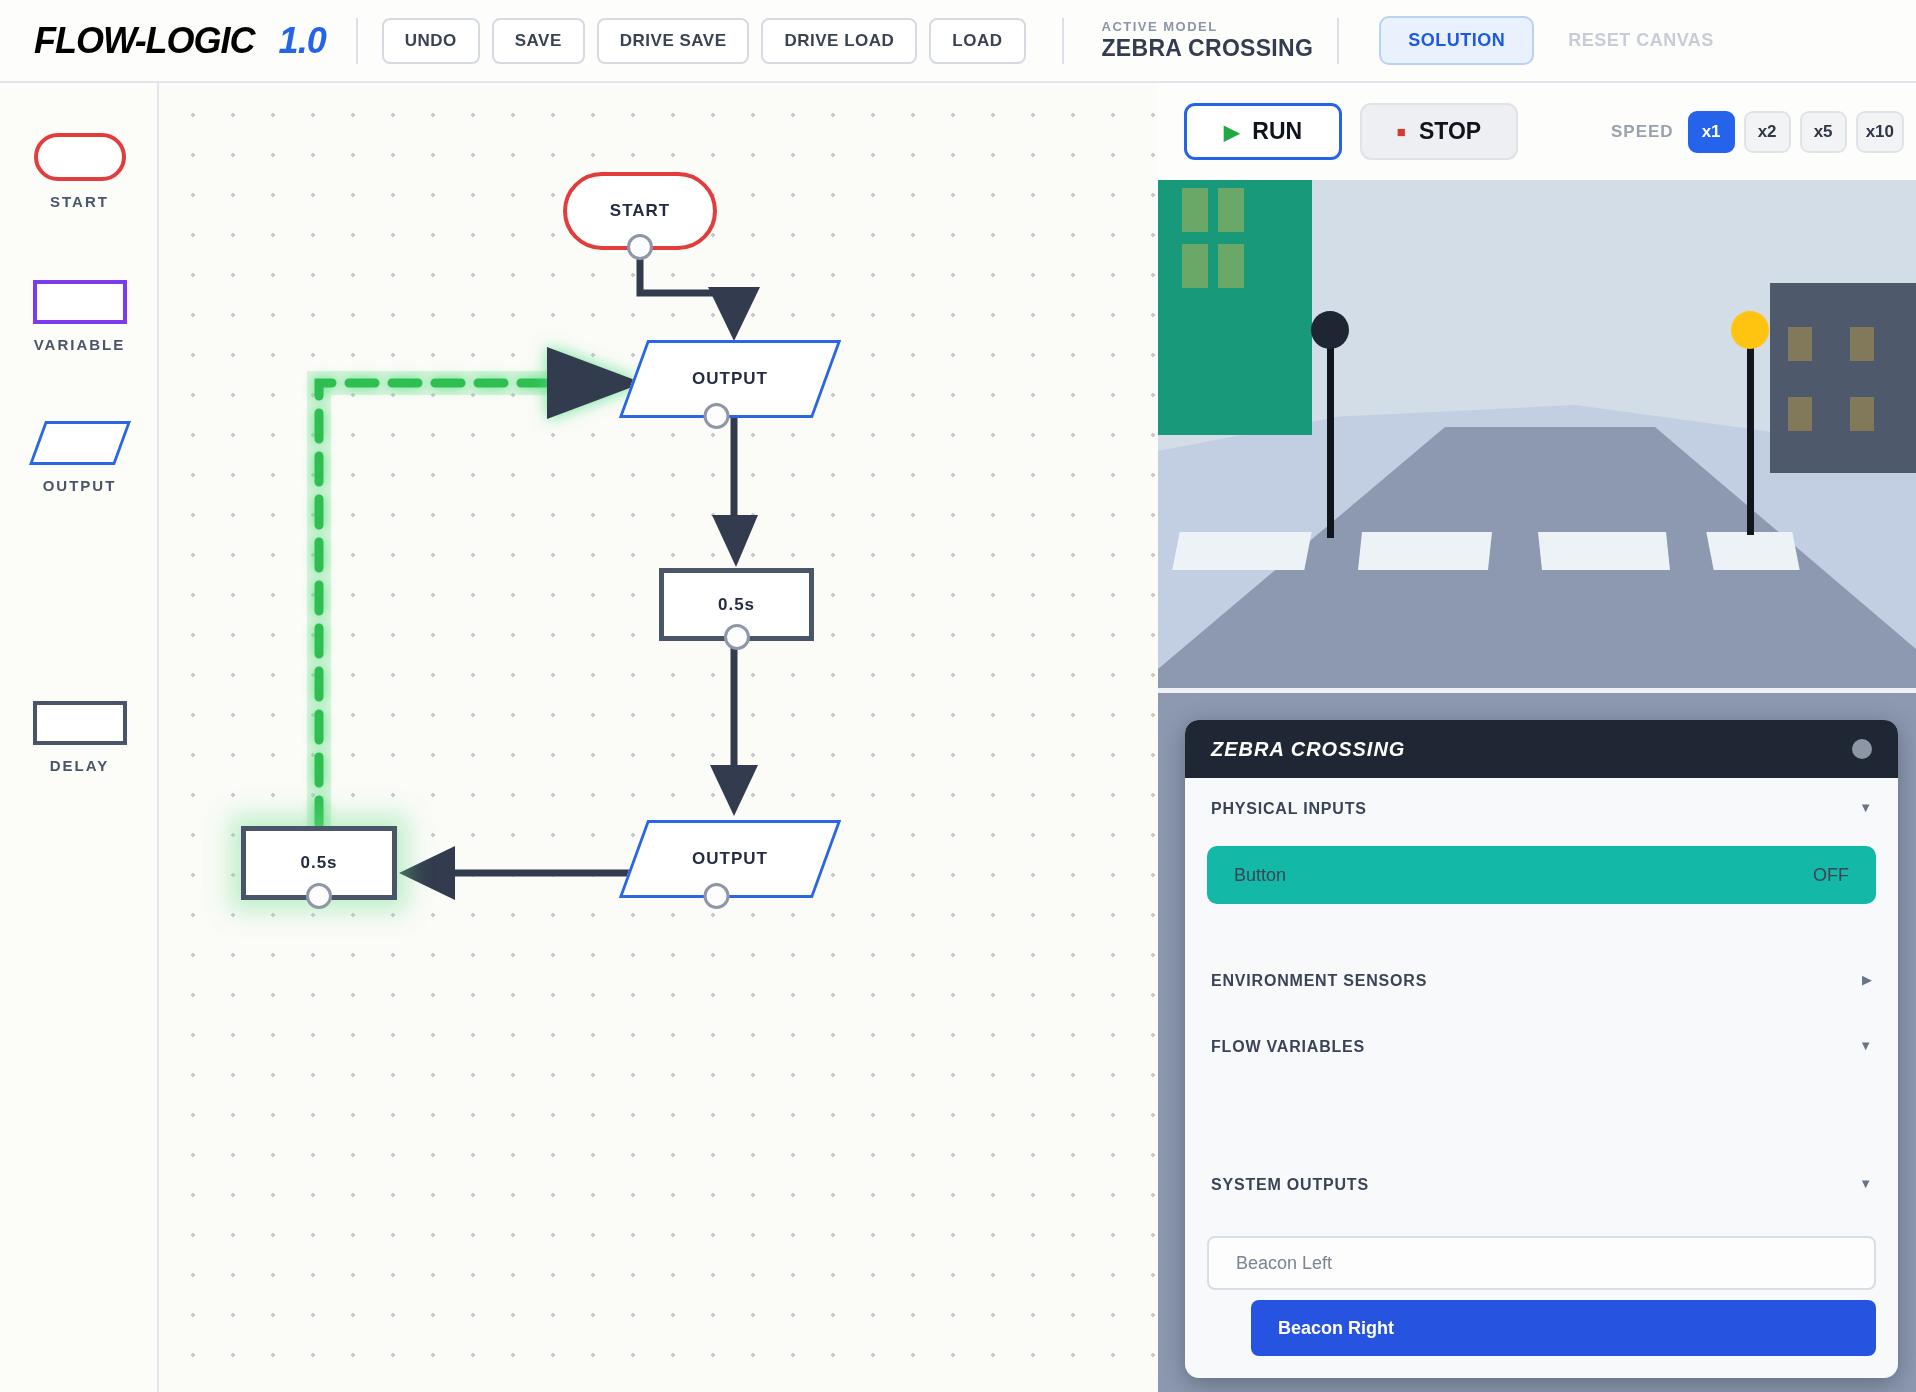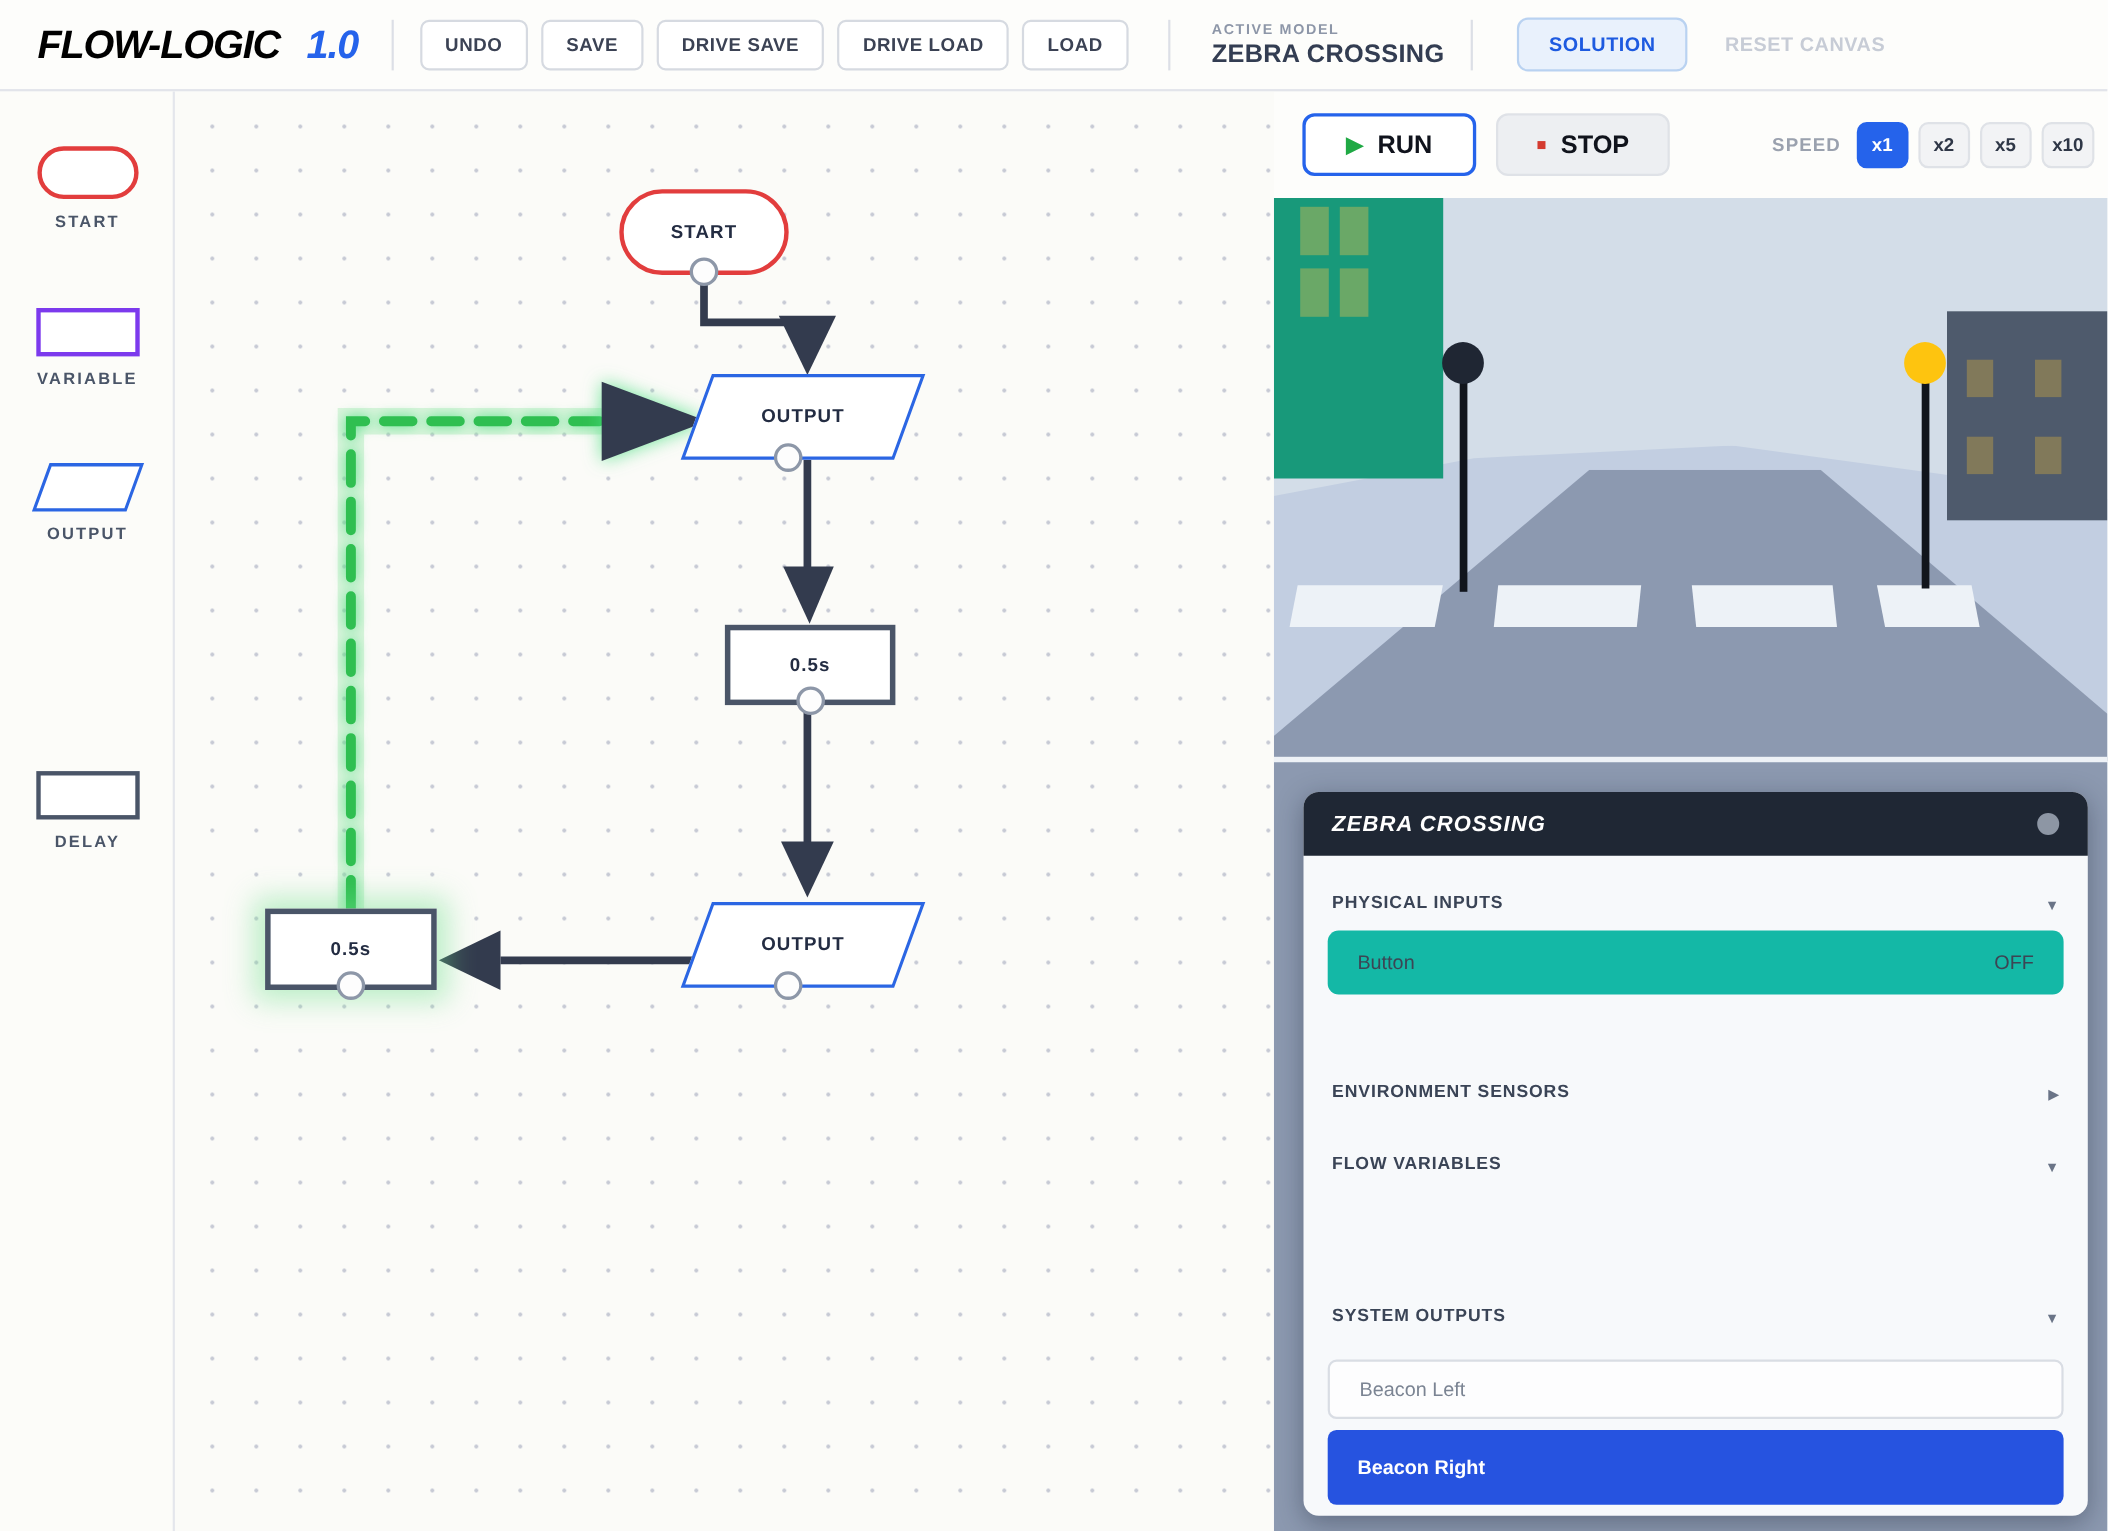--- a/index.html
+++ b/index.html
@@ -123,35 +123,35 @@
   .sim-card { position:absolute; left:27px; top:540px; width:713px; height:658px;
               background:#f7f9fb; border-radius:14px; z-index:20;
               box-shadow:0 6px 24px rgba(20,28,45,.35); }
   .card-header { position:absolute; left:0; top:0; width:713px; height:58px;
               background:#1f2734; border-radius:14px 14px 0 0; display:flex;
               align-items:center; padding:0 26px; }
   .card-title { color:#fff; font-style:italic; font-weight:bold; font-size:20px;
               letter-spacing:1px; }
   .status-dot { margin-left:auto; width:20px; height:20px; border-radius:50%; background:#8d96a4; }
   .sec { position:absolute; left:26px; right:26px; height:30px; display:flex;
-         align-items:flex-end; cursor:pointer; }
+         align-items:flex-start; cursor:pointer; }
   .sec .sec-label { font-size:16px; font-weight:bold; color:#3a4456; letter-spacing:.8px; }
   .sec .sec-arrow { margin-left:auto; font-size:13px; color:#6a7487; }
   .sec1 { top:80px; } .sec2 { top:252px; } .sec3 { top:318px; } .sec4 { top:456px; }
   .input-row { position:absolute; left:22px; right:22px; top:126px; height:58px;
                background:#14b8a6; border-radius:10px; display:flex; align-items:center;
                padding:0 27px; cursor:pointer; }
   .input-name { font-size:18px; color:#3c4554; }
   .input-value { margin-left:auto; font-size:18px; color:#3c4554; }
   .novars { position:absolute; left:0; top:388px; width:713px; text-align:center;
             font-style:italic; font-size:16px; color:#5b6577; }
   .out-row { position:absolute; left:22px; right:22px; height:54px; border-radius:8px;
              display:flex; align-items:center; padding:0 27px; font-size:18px; }
   .out-left  { top:516px; background:#fdfdfe; border:2px solid #d9dde4; color:#7b8493; }
-  .out-right { top:580px; height:68px; background:#2653e0; color:#fff; font-weight:bold; }
+  .out-right { top:580px; height:56px; background:#2653e0; color:#fff; font-weight:bold;margin-left:44px; }
 </style>
 </head>
 <body>
 
 <div class="app">
 
   <div class="header">
     <div class="logo">
       <span class="brand">FLOW-LOGIC</span><span class="ver">1.0</span>
     </div>

